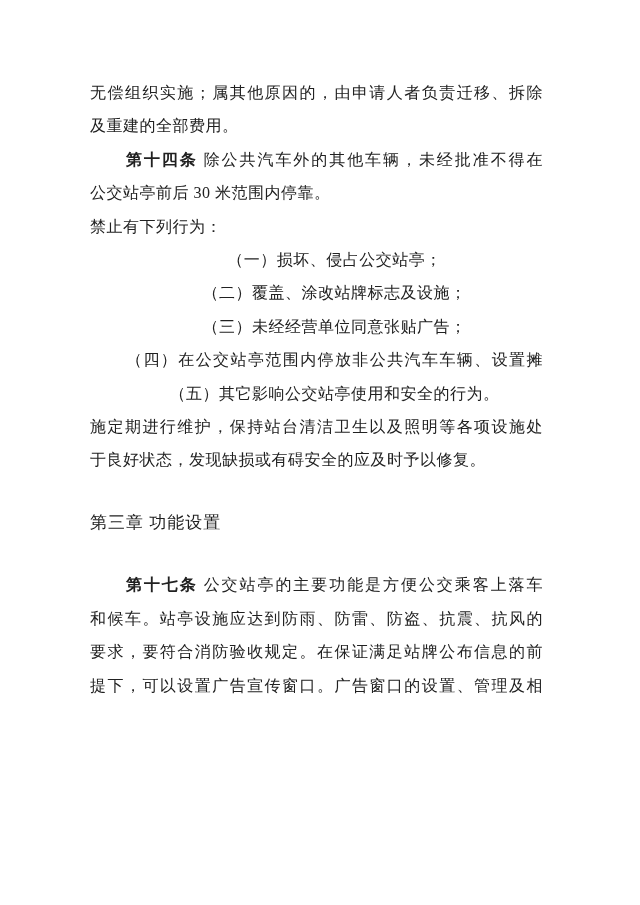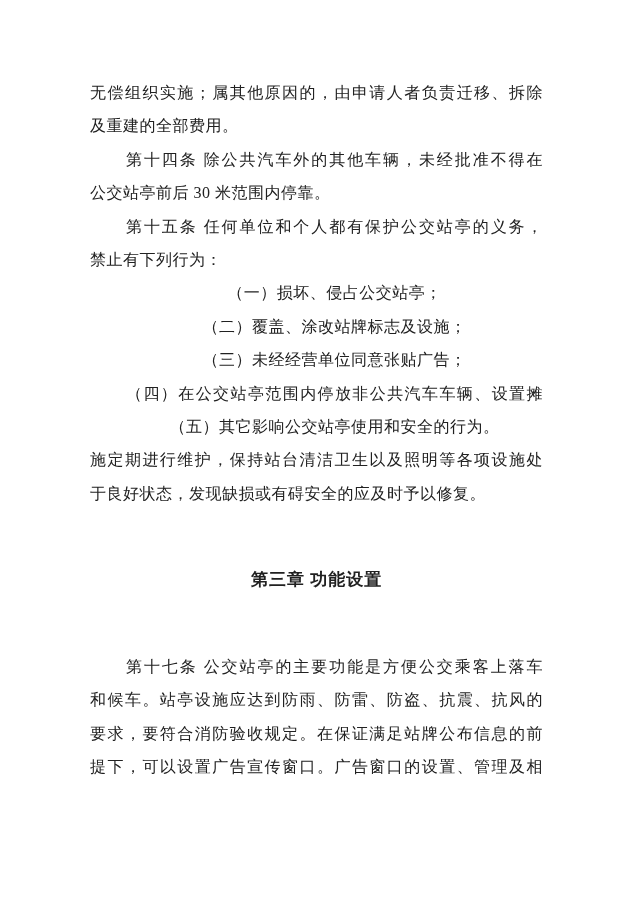--- a/index.html
+++ b/index.html
@@ -26,44 +26,42 @@
   }
   .fill {
     text-align: justify;
     text-align-last: justify;
   }
   .ind {
     padding-left: 36px; 
     text-align: center;
   }
   .term {
-    font-weight: normal;
+    font-weight: bold;
   }
   .chapter {
     font-size: 17px;
     line-height: 33.4px;
-    font-weight: bold;
-    text-align: center;
+    font-weight: normal;
     letter-spacing: 1px;
-    margin: 53px 0; 
+    margin: 29px 0; 
   }
 </style>
 </head>
 <body>
 
 <div class="page">
   <div class="content">
 
     <div class="ln fill">无偿组织实施；属其他原因的，由申请人者负责迁移、拆除</div>
     <div class="ln">及重建的全部费用。</div>
 
     <div class="ln ind fill"><span class="term">第十四条</span><span> 除公共汽车外的其他车辆，未经批准不得在</span></div>
     <div class="ln">公交站亭前后 30 米范围内停靠。</div>
 
-    <div class="ln ind fill"><span class="term">第十五条</span><span> 任何单位和个人都有保护公交站亭的义务，</span></div>
     <div class="ln">禁止有下列行为：</div>
 
     <div class="ln ind">（一）损坏、侵占公交站亭；</div>
     <div class="ln ind">（二）覆盖、涂改站牌标志及设施；</div>
     <div class="ln ind">（三）未经经营单位同意张贴广告；</div>
     <div class="ln ind fill">（四）在公交站亭范围内停放非公共汽车车辆、设置摊</div>
     <div class="ln ind">（五）其它影响公交站亭使用和安全的行为。</div>
 
     <div class="ln fill">施定期进行维护，保持站台清洁卫生以及照明等各项设施处</div>
     <div class="ln">于良好状态，发现缺损或有碍安全的应及时予以修复。</div>

